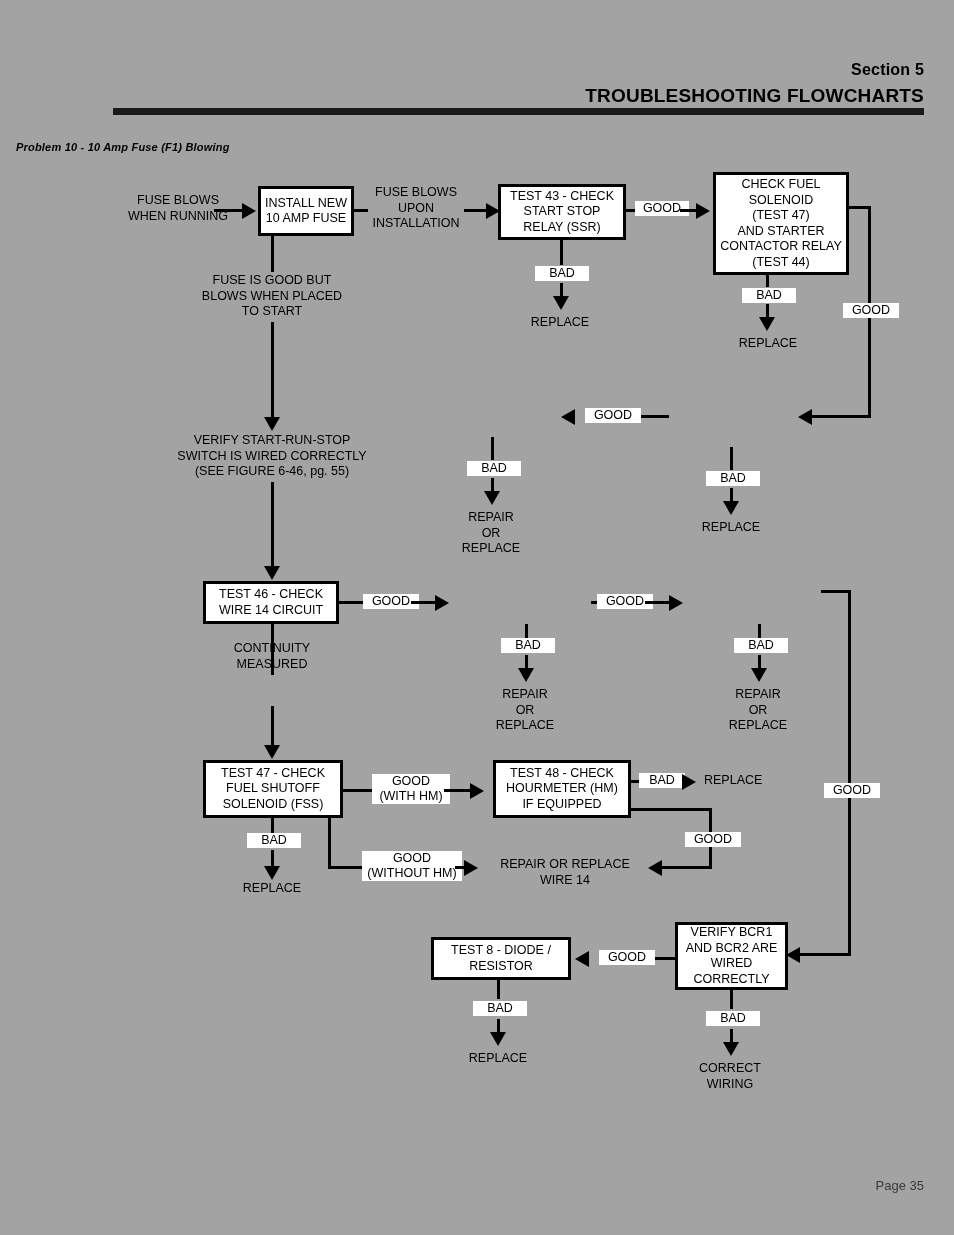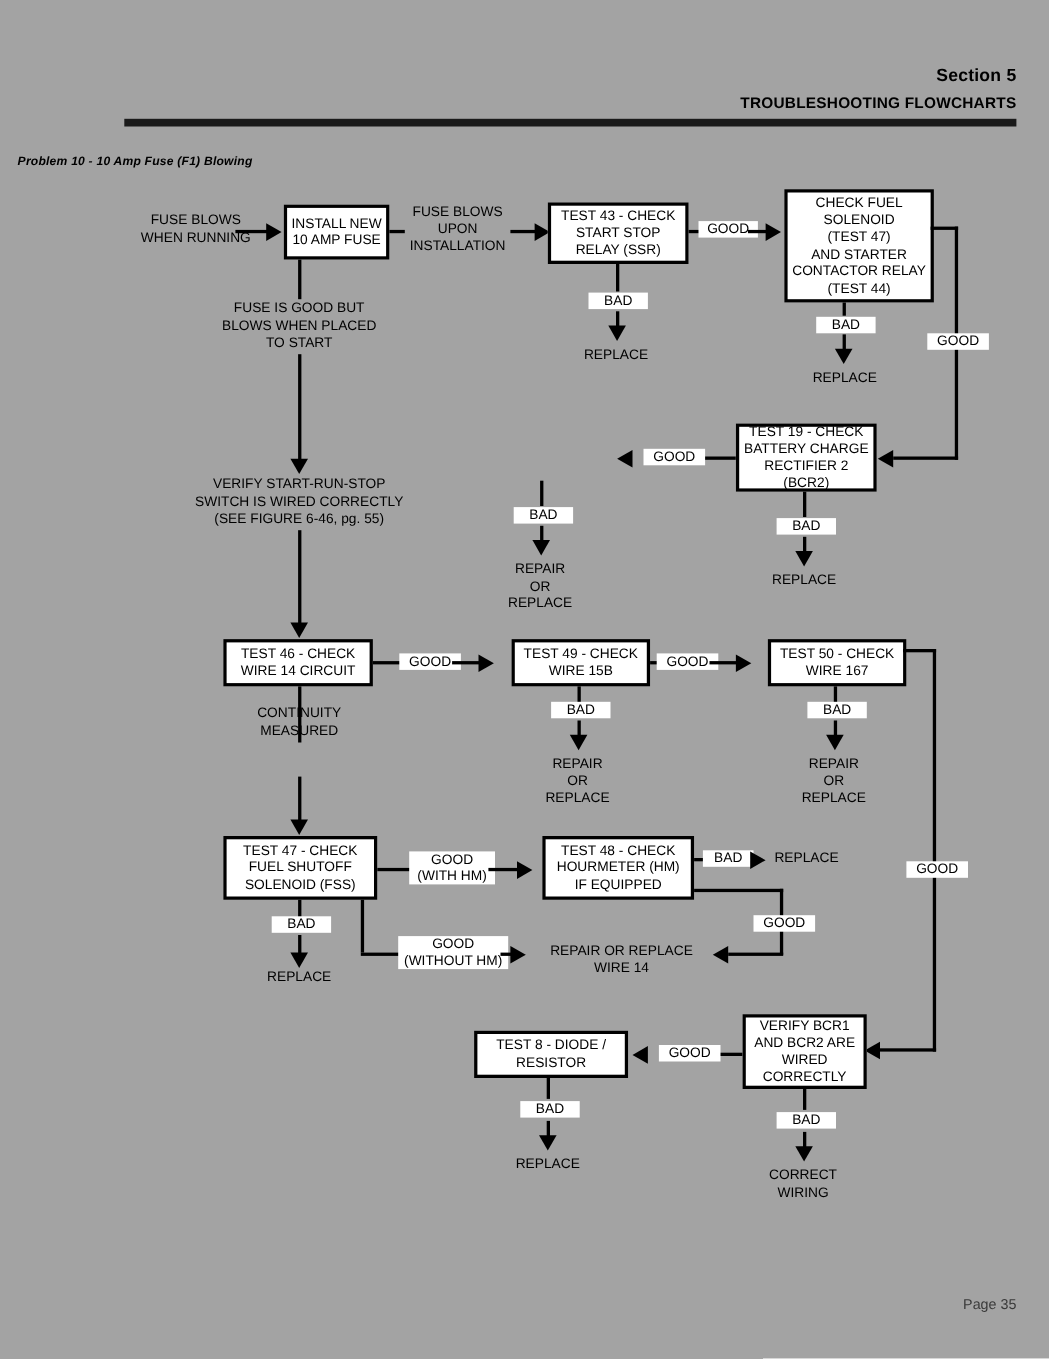--- a/index.html
+++ b/index.html
@@ -22,21 +22,21 @@
   
   .hdr-line1, .hdr-line2 {
     position: absolute;
     right: 30px;
     text-align: right;
     font-weight: bold;
     letter-spacing: 0.2px;
     white-space: nowrap;
   }
   .hdr-line1 { top: 61px; font-size: 16px; }
-  .hdr-line2 { top: 85px; font-size: 14px; }
+  .hdr-line2 { top: 85px; font-size: 19px; }
   .hdr-rule {
     position: absolute;
     left: 113px;
     right: 30px;
     top: 108px;
     height: 7px;
     background: #1a1a1a;
   }
 
   .chart-title {
@@ -192,24 +192,20 @@
 SWITCH IS WIRED CORRECTLY
 (SEE FIGURE 6-46, pg. 55)</div>
   <div class="ln-v" style="left:271px; top:482px; height:88px;"></div>
   <div class="ar ar-d" style="left:264px; top:566px;"></div>
 
 
   <div class="ln-h" style="left:586px; top:415px; width:83px;"></div>
   <div class="edge-label" style="left:585px; top:408px; width:52px;">GOOD</div>
   <div class="ar ar-l" style="left:561px; top:409px;"></div>
 
-  <div class="node" style="left:669px; top:385px; width:128px; height:62px;">TEST 19 - CHECK
-BATTERY CHARGE
-RECTIFIER 2
-(BCR2)</div>
 
   <div class="ln-v" style="left:491px; top:437px; height:23px;"></div>
   <div class="edge-label" style="left:467px; top:461px; width:50px;">BAD</div>
   <div class="ln-v" style="left:491px; top:478px; height:16px;"></div>
   <div class="ar ar-d" style="left:484px; top:491px;"></div>
   <div class="label" style="left:441px; top:510px; width:100px;">REPAIR
 OR
 REPLACE</div>
 
   <div class="ln-v" style="left:730px; top:447px; height:23px;"></div>
@@ -219,30 +215,26 @@
   <div class="label" style="left:681px; top:520px; width:100px;">REPLACE</div>
 
   <div class="node" style="left:203px; top:581px; width:136px; height:43px;">TEST 46 - CHECK
 WIRE 14 CIRCUIT</div>
 
   <div class="ln-h" style="left:339px; top:601px; width:30px;"></div>
   <div class="edge-label" style="left:363px; top:594px; width:52px;">GOOD</div>
   <div class="ln-h" style="left:411px; top:601px; width:28px;"></div>
   <div class="ar ar-r" style="left:435px; top:595px;"></div>
 
-  <div class="node" style="left:465px; top:581px; width:126px; height:43px;">TEST 49 - CHECK
-WIRE 15B</div>
 
   <div class="ln-h" style="left:591px; top:601px; width:22px;"></div>
   <div class="edge-label" style="left:597px; top:594px; width:52px;">GOOD</div>
   <div class="ln-h" style="left:645px; top:601px; width:28px;"></div>
   <div class="ar ar-r" style="left:669px; top:595px;"></div>
 
-  <div class="node" style="left:698px; top:581px; width:126px; height:43px;">TEST 50 - CHECK
-WIRE 167</div>
 
   <div class="ln-v" style="left:271px; top:624px; height:51px;"></div>
   <div class="label" style="left:211px; top:641px; width:122px;">CONTINUITY
 MEASURED</div>
   <div class="ln-v" style="left:271px; top:706px; height:42px;"></div>
   <div class="ar ar-d" style="left:264px; top:745px;"></div>
 
   <div class="ln-v" style="left:525px; top:624px; height:16px;"></div>
   <div class="edge-label" style="left:501px; top:638px; width:50px;">BAD</div>
   <div class="ln-v" style="left:525px; top:655px; height:16px;"></div>

